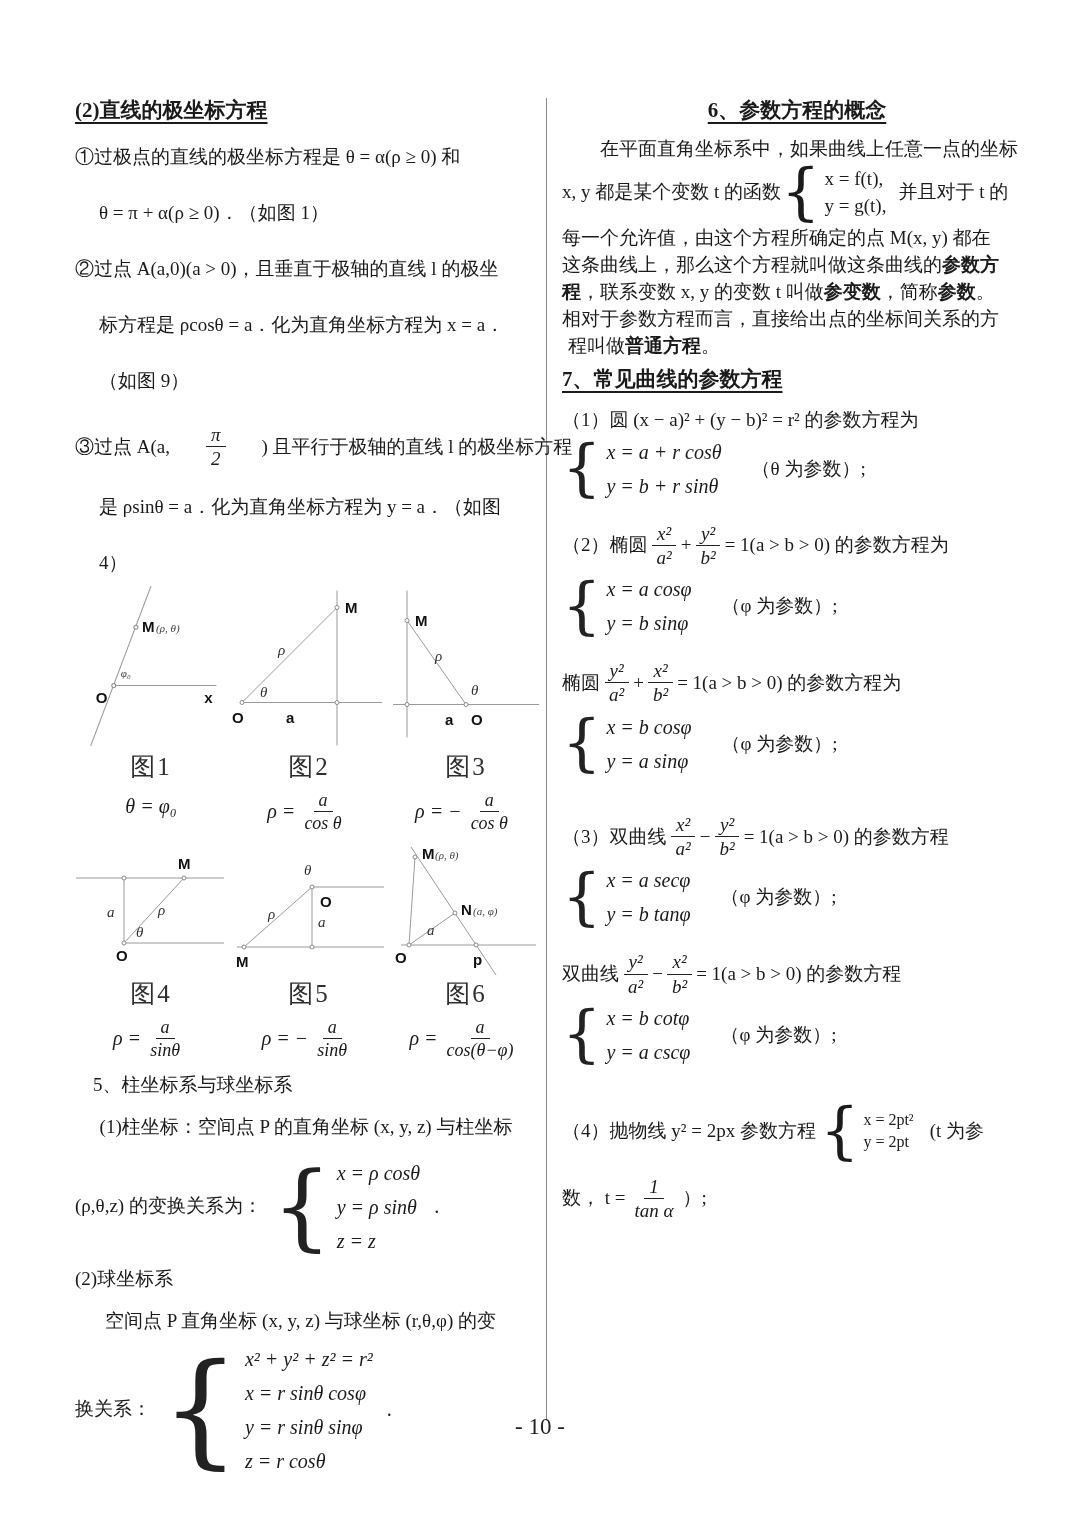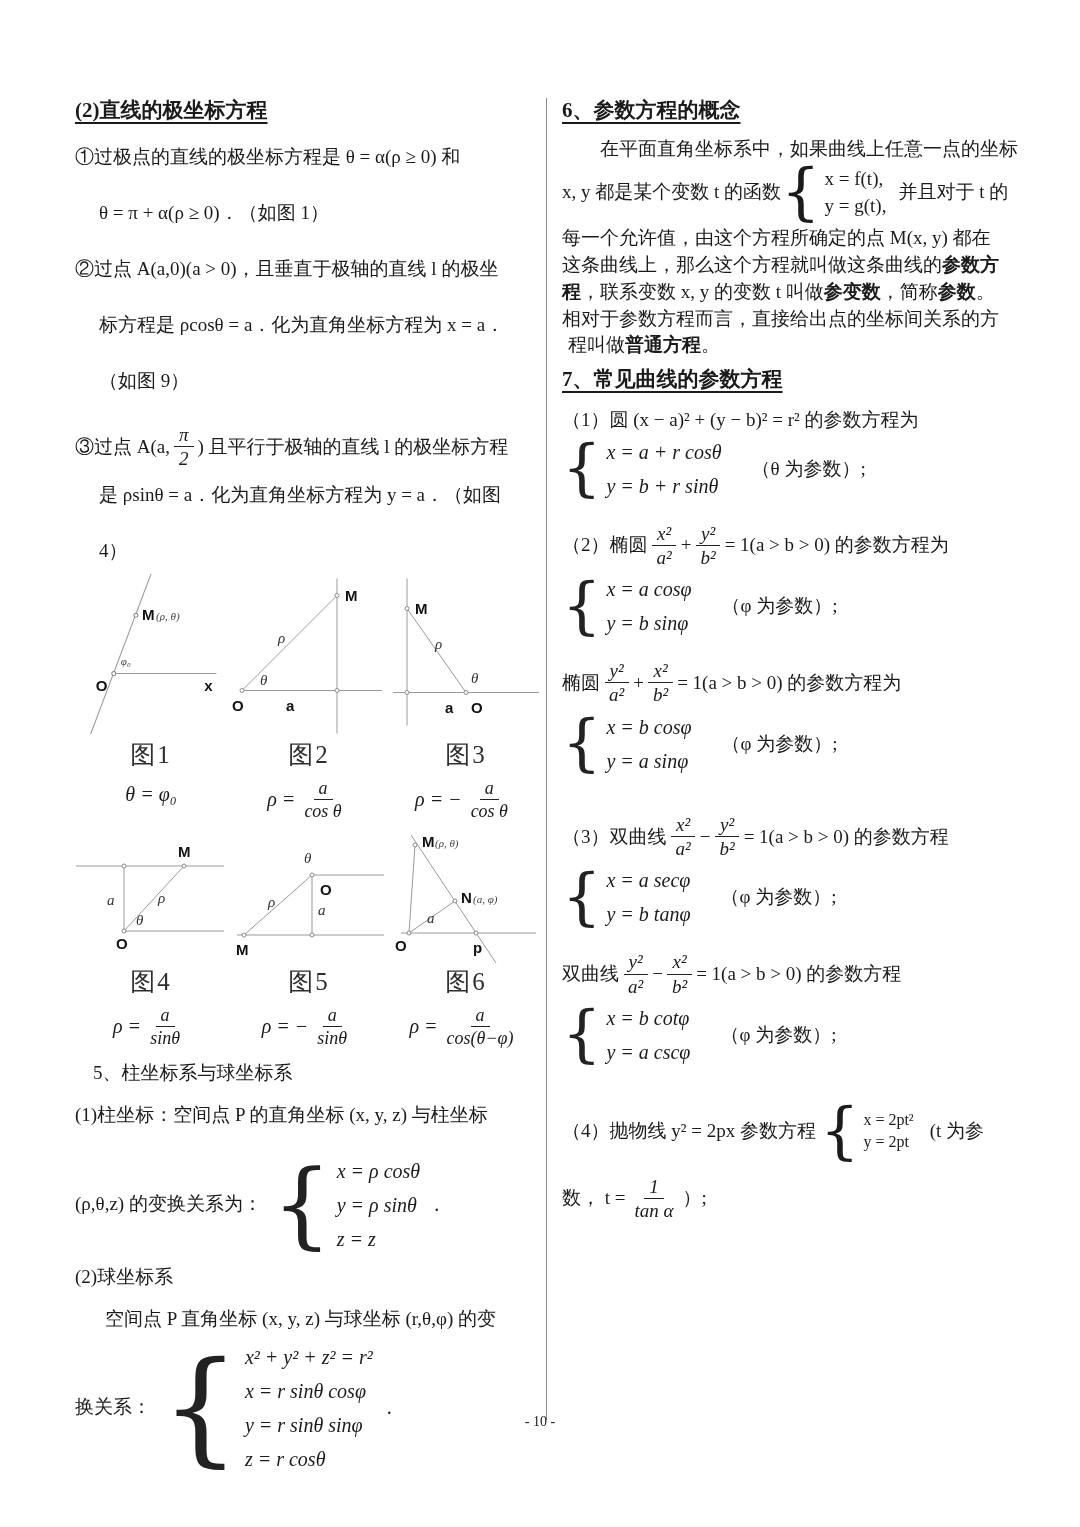--- a/index.html
+++ b/index.html
@@ -39,36 +39,36 @@
   .fig svg{display:block;}
   .figcap{text-align:center;font-size:25px;color:#2e2e2e;letter-spacing:2px;margin:0 0 6px 0;}
   .figfm{display:flex;align-items:center;justify-content:center;font-style:italic;font-size:20px;min-height:46px;}
   .figfm .frac{font-size:18px;}
   .figfm-plain{text-align:right;font-style:italic;font-size:20px;margin-top:6px;min-height:34px;}
   .svgline{stroke:#9a9a9a;stroke-width:1;fill:none;}
   .svgb{font:bold 15px "Liberation Sans","DejaVu Sans",sans-serif;fill:#111;}
   .svgm{font:italic 15px "Liberation Serif","DejaVu Serif",serif;fill:#333;}
   .svgs{font:italic 11px "Liberation Serif","DejaVu Serif",serif;fill:#444;}
   .dot{fill:#fff;stroke:#8a8a8a;stroke-width:1;}
-  .pageno{position:absolute;top:1414px;left:0;right:0;text-align:center;font-size:14px;color:#222;}
+  .pageno{position:absolute;top:1414px;left:0;right:0;text-align:center;font-size:23px;color:#222;}
 </style>
 </head>
 <body>
 
 <div class="page">
   <div class="divider"></div>
 
   <div class="col left">
     <div class="h">(2)直线的极坐标方程</div>
     <p class="ln">①过极点的直线的极坐标方程是 θ = α(ρ ≥ 0) 和</p>
     <p class="ln ind">θ = π + α(ρ ≥ 0)．（如图 1）</p>
     <p class="ln">②过点 A(a,0)(a &gt; 0)，且垂直于极轴的直线 l 的极坐</p>
     <p class="ln ind">标方程是 ρcosθ = a．化为直角坐标方程为 x = a．</p>
     <p class="ln ind">（如图 9）</p>
-    <div class="ln mline" style="margin-bottom:12px;">
+    <div class="ln mline" style="margin-bottom:24px;gap:32px;">
       <span>③过点 A(a,</span>
       <span class="frac">
           <span class="num">π</span>
           <span class="den">2</span>
         </span>
       <span>) 且平行于极轴的直线 l 的极坐标方程</span>
     </div>
     <p class="ln ind">是 ρsinθ = a．化为直角坐标方程为 y = a．（如图</p>
     <p class="ln ind" style="margin-bottom:6px;">4）</p>
 
@@ -208,21 +208,21 @@
           <span>ρ =</span>
           <span class="frac">
               <span class="num">a</span>
               <span class="den">cos(θ−φ)</span>
             </span>
         </div>
       </figure>
     </div>
 
     <p class="ln" style="padding-left:18px;margin-bottom:16px;">5、柱坐标系与球坐标系</p>
-    <p class="ln" style="margin-bottom:32px;">(1)柱坐标：空间点 P 的直角坐标 (x, y, z) 与柱坐标</p>
+    <p class="ln" style="margin-bottom:22px;text-align:center;">(1)柱坐标：空间点 P 的直角坐标 (x, y, z) 与柱坐标</p>
     <div class="cases" style="margin-bottom:14px;">
       <span class="ln tight" style="margin-right:10px;">(ρ,θ,z) 的变换关系为：</span>
       <span class="brace b3">{</span>
       <div class="rows">
         <div class="mrow">x = ρ cosθ</div>
         <div class="mrow">y = ρ sinθ</div>
         <div class="mrow">z = z</div>
       </div>
       <span class="endmark">.</span>
     </div>
@@ -235,40 +235,40 @@
         <div class="mrow">x² + y² + z² = r²</div>
         <div class="mrow">x = r sinθ cosφ</div>
         <div class="mrow">y = r sinθ sinφ</div>
         <div class="mrow">z = r cosθ</div>
       </div>
       <span class="endmark">.</span>
     </div>
   </div>
 
   <div class="col right">
-    <div class="h reg" style="margin-bottom:12px;">6、参数方程的概念</div>
+    <div class="h reg" style="margin-bottom:12px;text-align:center;">6、参数方程的概念</div>
     <p class="ln tight indent2">在平面直角坐标系中，如果曲线上任意一点的坐标</p>
     <div class="inlinecases">
       <span class="ln tight">x, y 都是某个变数 t 的函数</span>
       <span class="brace b2">{</span>
       <div class="rows" style="display:flex;flex-direction:column;gap:5px;">
         <div class="mrow" style="font-size:19px;">x = f(t),</div>
         <div class="mrow" style="font-size:19px;">y = g(t),</div>
       </div>
       <span class="ln tight" style="margin-left:12px;">并且对于 t 的</span>
     </div>
     <p class="ln tight">每一个允许值，由这个方程所确定的点 M(x, y) 都在</p>
     <p class="ln tight">
       <span>这条曲线上，那么这个方程就叫做这条曲线的</span><span class="b">参数方</span>
     </p>
     <p class="ln tight">
       <span class="b">程</span><span>，联系变数 x, y 的变数 t 叫做</span><span class="b">参变数</span><span>，简称</span><span class="b">参数</span><span>。</span>
     </p>
     <p class="ln tight">相对于参数方程而言，直接给出点的坐标间关系的方</p>
-    <p class="ln tight" style="padding-left:6px;margin-bottom:6px;font-family:Liberation Mono, monospace;">
+    <p class="ln tight" style="padding-left:6px;margin-bottom:6px;">
       <span>程叫做</span><span class="b">普通方程</span><span>。</span>
     </p>
     <div class="h reg" style="margin-bottom:14px;">7、常见曲线的参数方程</div>
 
     <p class="ln" style="margin-bottom:8px;">（1）圆 (x − a)² + (y − b)² = r² 的参数方程为</p>
     <div class="cases">
       <span class="brace b2">{</span>
       <div class="rows">
         <div class="mrow">x = a + r cosθ</div>
         <div class="mrow">y = b + r sinθ</div>

